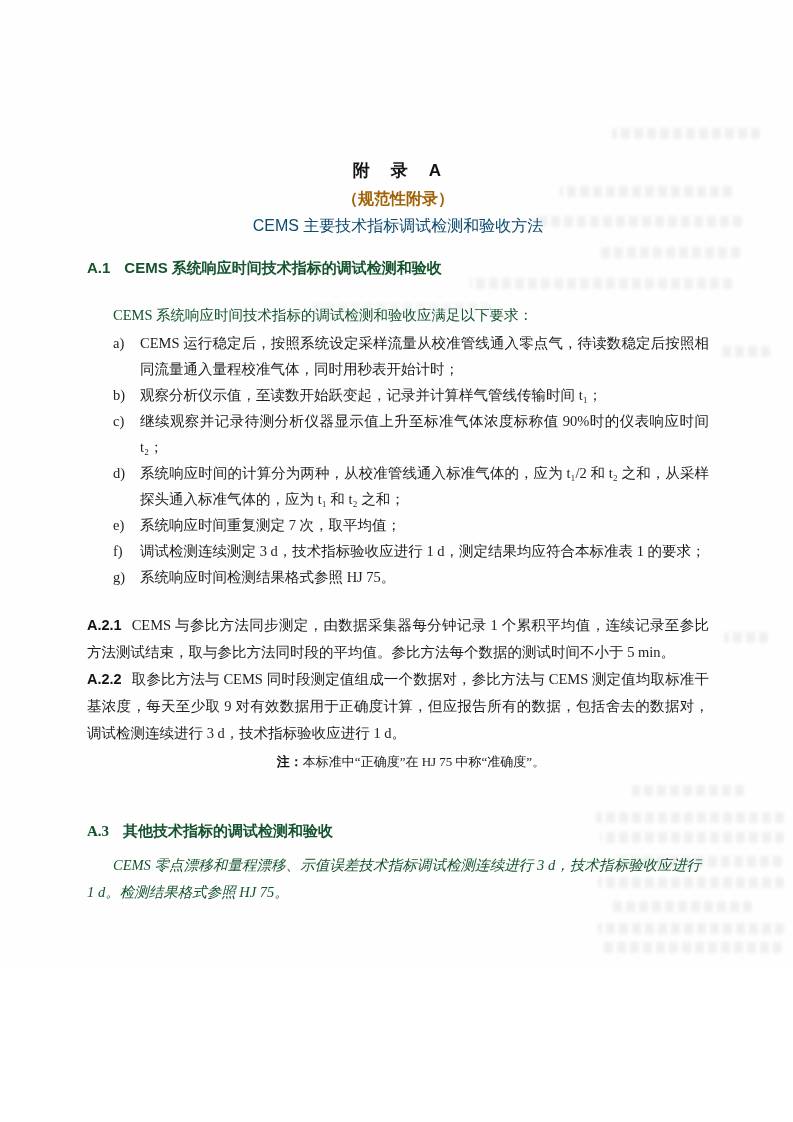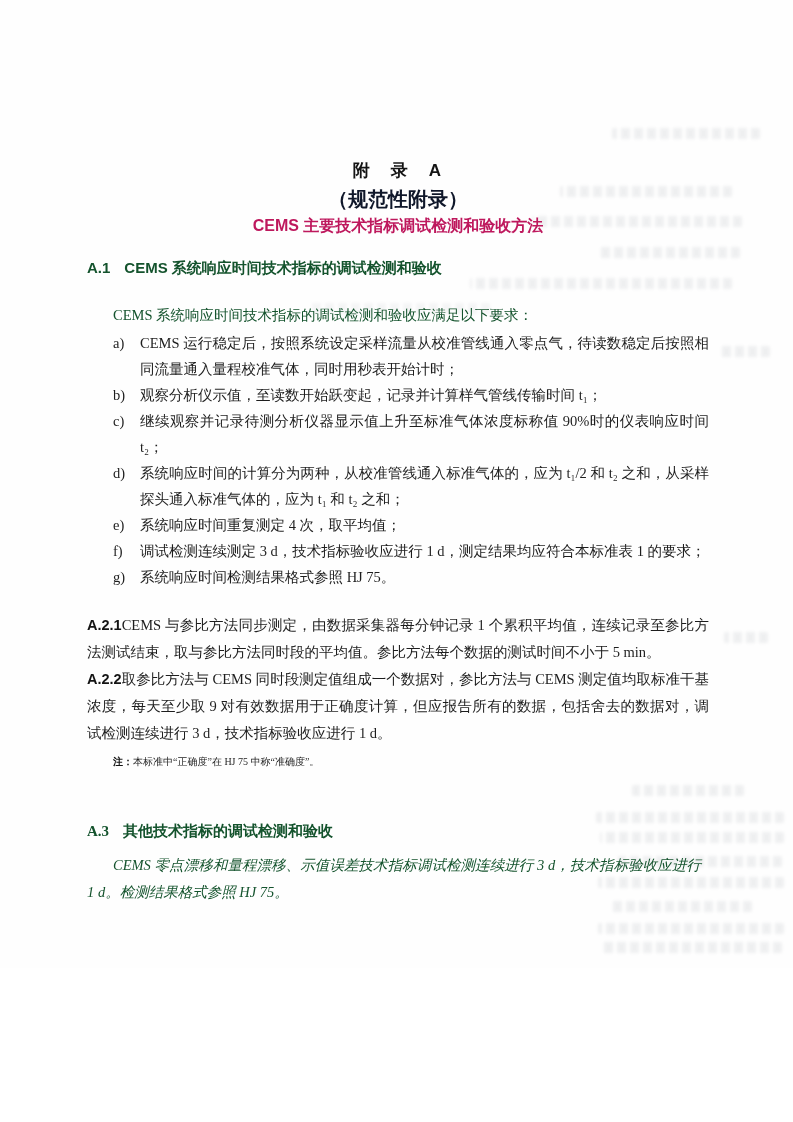--- a/index.html
+++ b/index.html
@@ -21,27 +21,27 @@
   }
   
   .title-block { position:absolute; top:159px; left:0; right:0; text-align:center; }
   .doc-title {
     font-family: "Liberation Sans", "DejaVu Sans", sans-serif;
     font-weight: bold; font-size: 17px; line-height: 24px;
     letter-spacing: 2px; color:#141414;
   }
   .doc-subtitle {
     font-family: "Liberation Sans", "DejaVu Sans", sans-serif;
-    font-weight: bold; font-size: 20px; line-height: 24px;
-    margin-top: 4px; color:#0f172a;
+    font-weight: bold; font-size: 16px; line-height: 24px;
+    margin-top: 4px; color:#a16207;
   }
   .doc-heading {
     font-family: "Liberation Sans", "DejaVu Sans", sans-serif;
-    font-weight: bold; font-size: 16px; line-height: 24px;
-    margin-top: 3px; color:#be185d;
+    font-weight: normal; font-size: 16px; line-height: 24px;
+    margin-top: 3px; color:#0c4a6e;
   }
   
   .section-heading {
     position:absolute; left:0; right:0;
     font-family: "Liberation Sans", "DejaVu Sans", sans-serif;
     font-weight: bold; font-size: 15px; line-height: 22px; color:#14532d;
   }
   .section-heading .sec-num { margin-right: 14px; }
   .sh-a1 { top: 257px; }
   .sh-a2 { top: 566px; }
@@ -53,23 +53,23 @@
   }
   .intro { position:absolute; top:302px; left:0; right:0; text-indent:26px; }
   .a1-list { position:absolute; top:330px; left:0; right:0; }
   .list-item { display:flex; font-size:14.5px; line-height:26px; }
   .li-label { flex: 0 0 27px; padding-left:26px; box-sizing:content-box; }
   .li-text { flex:1 1 auto; text-align: justify; }
   .a2-body { position:absolute; top:612px; left:0; right:0; }
   .clause { margin:0; font-size:14.5px; line-height:27px; text-align:justify; }
   .clause-label {
     font-family:"Liberation Sans","DejaVu Sans",sans-serif;
-    font-weight:bold; color:#141414;
+    font-weight:bold; margin-right:10px; color:#141414;
   }
-  .note { margin:6px 0 0 0; padding-left:26px; font-size:10px; line-height:18px; }
+  .note { margin:6px 0 0 0; padding-left:26px; font-size:13px; line-height:18px;text-align:center; }
   .note-label {
     font-family:"Liberation Sans","DejaVu Sans",sans-serif;
     font-weight:bold; color:#141414;
   }
   .a3-para { position:absolute; top:852px; left:0; right:8px; text-indent:26px;font-style:italic; }
   
   .page-number {
     position:absolute; left:85px; top:1021px;
     font-size:15px; letter-spacing:3px; color:#242424;
   }
@@ -134,21 +134,21 @@
       <div class="list-item">
         <span class="li-label">c)</span>
         <span class="li-text">继续观察并记录待测分析仪器显示值上升至标准气体浓度标称值 90%时的仪表响应时间 t₂；</span>
       </div>
       <div class="list-item">
         <span class="li-label">d)</span>
         <span class="li-text">系统响应时间的计算分为两种，从校准管线通入标准气体的，应为 t₁/2 和 t₂ 之和，从采样探头通入标准气体的，应为 t₁ 和 t₂ 之和；</span>
       </div>
       <div class="list-item">
         <span class="li-label">e)</span>
-        <span class="li-text">系统响应时间重复测定 4 次，取平均值；</span>
+        <span class="li-text">系统响应时间重复测定 7 次，取平均值；</span>
       </div>
       <div class="list-item">
         <span class="li-label">f)</span>
         <span class="li-text">调试检测连续测定 3 d，技术指标验收应进行 1 d，测定结果均应符合本标准表 1 的要求；</span>
       </div>
       <div class="list-item">
         <span class="li-label">g)</span>
         <span class="li-text">系统响应时间检测结果格式参照 HJ 75。</span>
       </div>
     </div>

